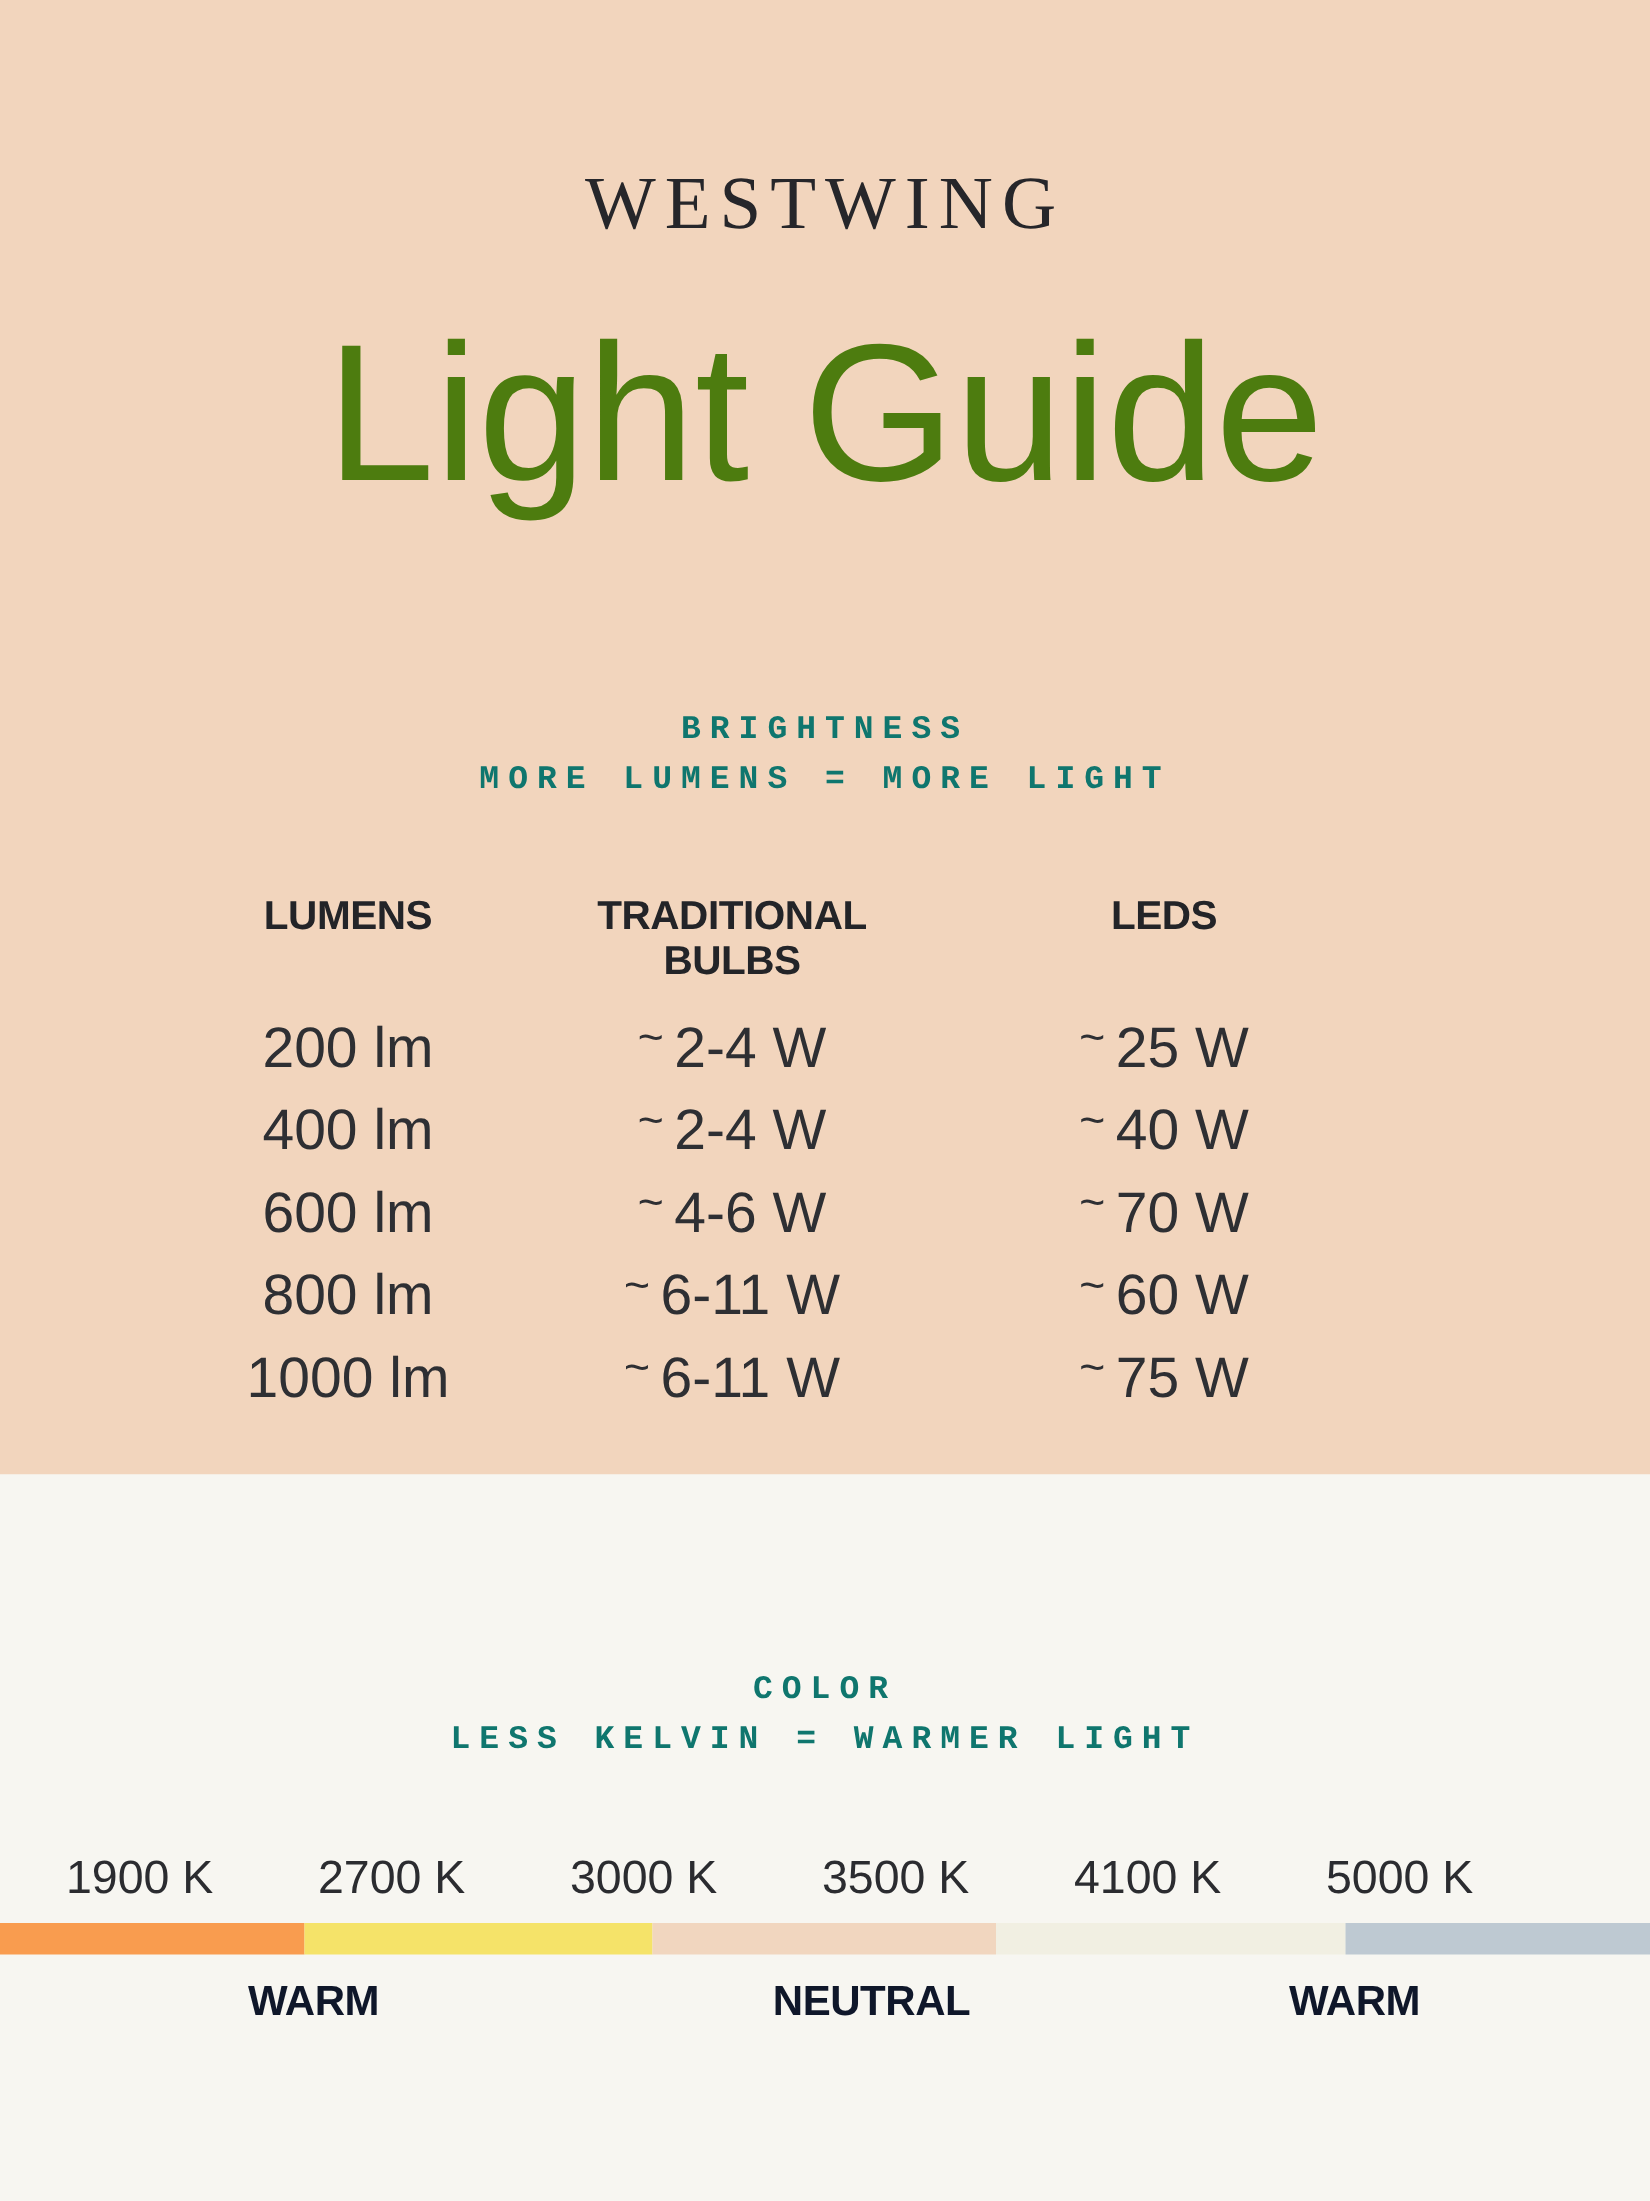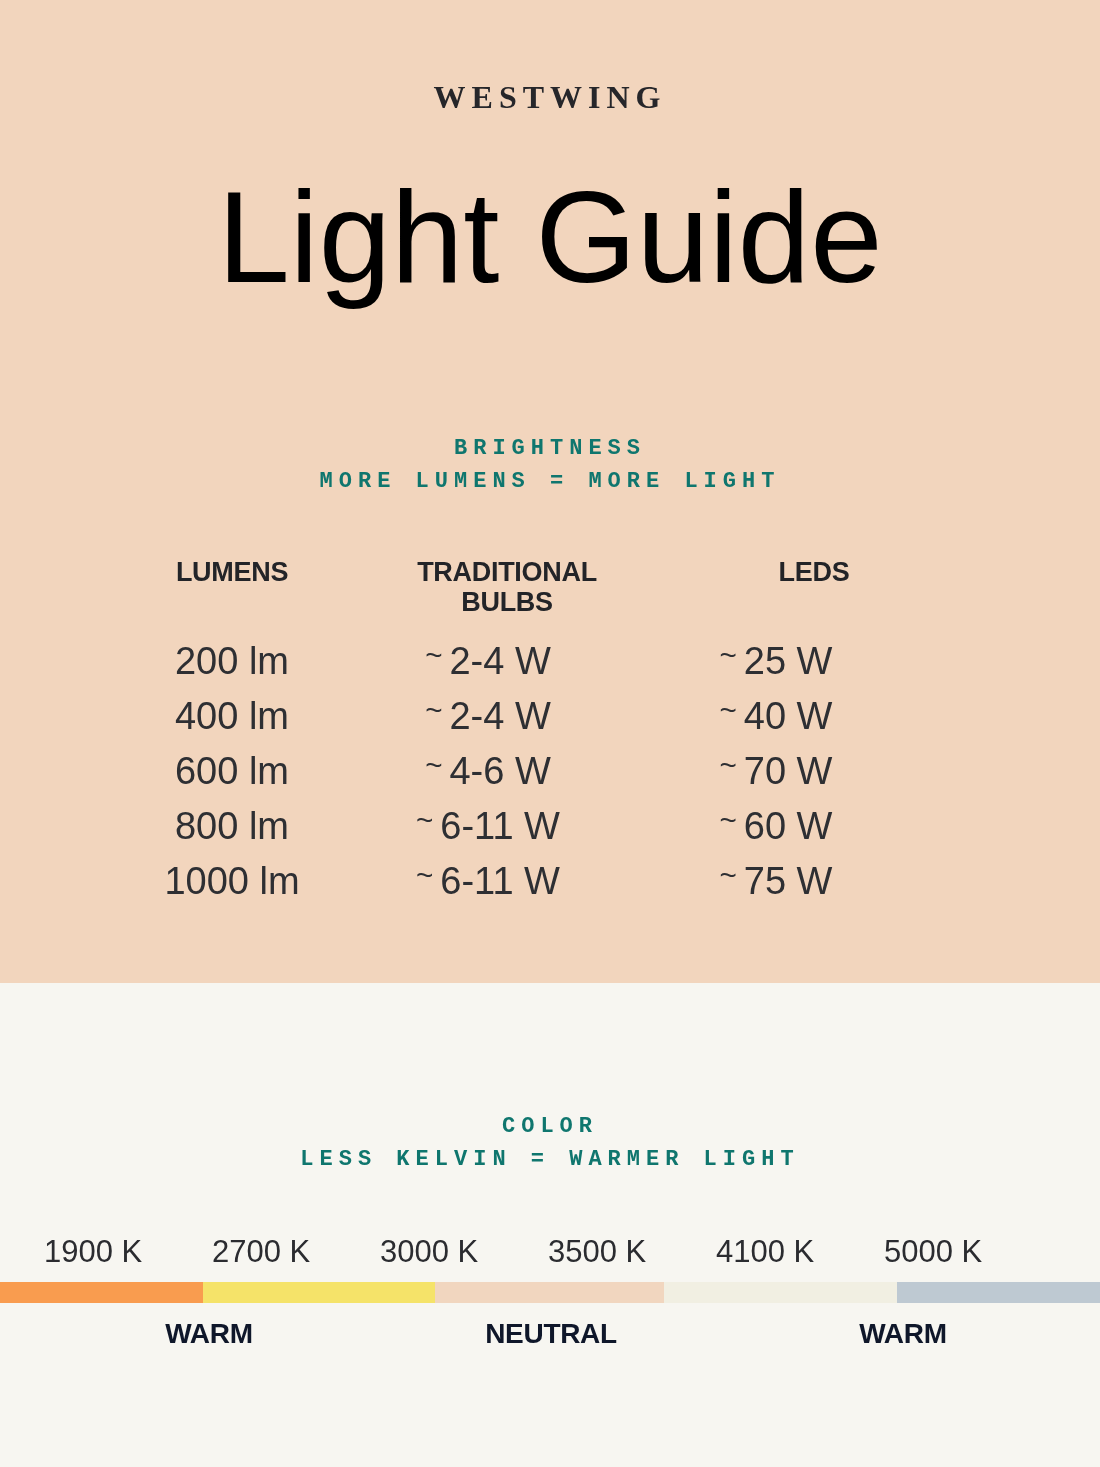--- a/index.html
+++ b/index.html
@@ -14,35 +14,35 @@
   }
 
   
   .top-section {
     height: 983px;
     background: #f2d5bd;
     text-align: center;
     color: #232428;
   }
   .brand {
-    padding-top: 70px;
+    padding-top: 108px;
     font-family: "Liberation Serif", serif;
-    font-size: 32px;
+    font-size: 50px;
     line-height: 54px;
     letter-spacing: 6px;
-    font-weight: 700;
+    font-weight: 400;
     color: #26262a;
   }
   .page-title {
     margin-top: 48px;
     font-size: 130px;
     line-height: 130px;
     font-weight: 400;
     letter-spacing: 0px;
-    color: #000000;
+    color: #4d7c0f;
   }
   .mono-block {
     font-family: "Liberation Mono", monospace;
     font-weight: 600;
     font-size: 22px;
     line-height: 33px;
     letter-spacing: 6px;
     color: #0f766e;
   }
   .top-section .mono-block { margin-top: 130px; }
@@ -53,21 +53,20 @@
     grid-template-columns: 264px 248px 328px;
     margin-left: 100px;
   }
   .t-row > div { text-align: center; }
   .head-row {
     font-weight: 700;
     font-size: 27px;
     line-height: 30px;
     letter-spacing: -0.3px;
     color: #232428;
-    gap: 19px;
   }
   .body-rows { margin-top: 18px; }
   .body-rows .t-row {
     font-size: 38px;
     line-height: 53px;
     font-weight: 400;
     color: #2e2f33;
   }
   .tilde {
     display: inline-block;
@@ -113,21 +112,21 @@
     position: absolute;
     top: 14px;
     transform: translateX(-50%);
     font-size: 28px;
     line-height: 34px;
     font-weight: 700;
     letter-spacing: -0.3px;
     color: #0f172a;
   }
   .temp-warm    { left: 209px; }
-  .temp-neutral { left: 551px; }
+  .temp-neutral { left: 581px; }
   .temp-cold    { left: 903px; }
 </style>
 </head>
 <body>
 
 <div class="canvas">
 
   <div class="top-section" style="background: rgb(242, 213, 189);">
     <div class="brand">WESTWING</div>
     <div class="page-title">Light Guide</div>

